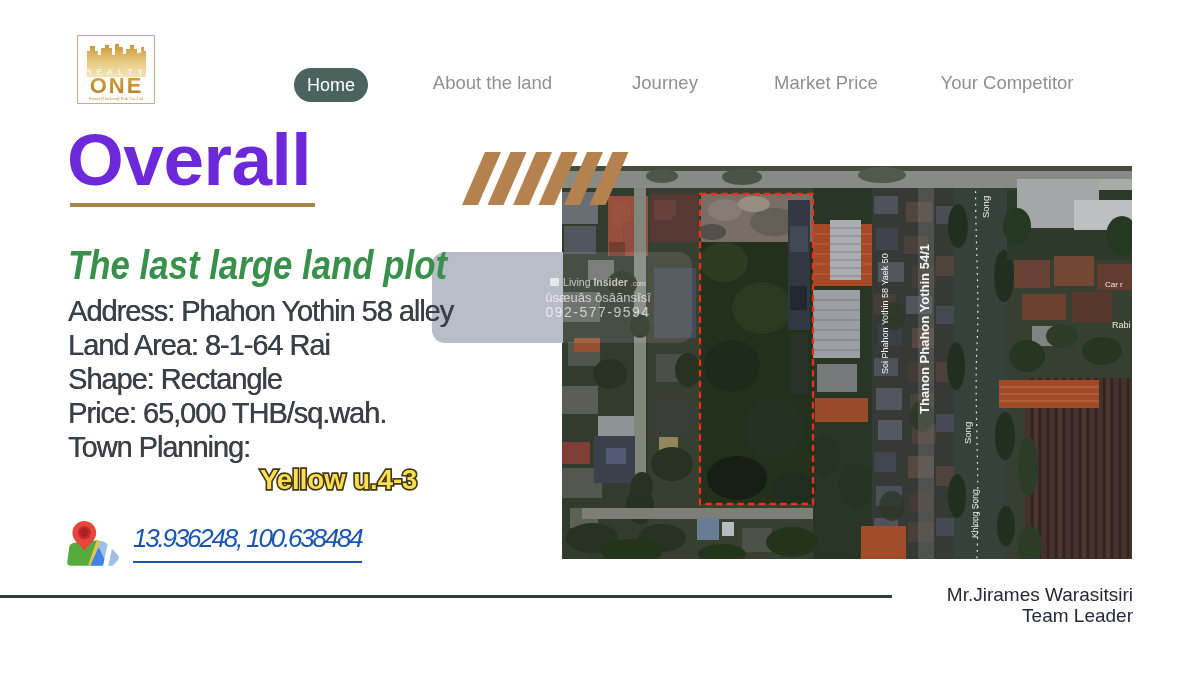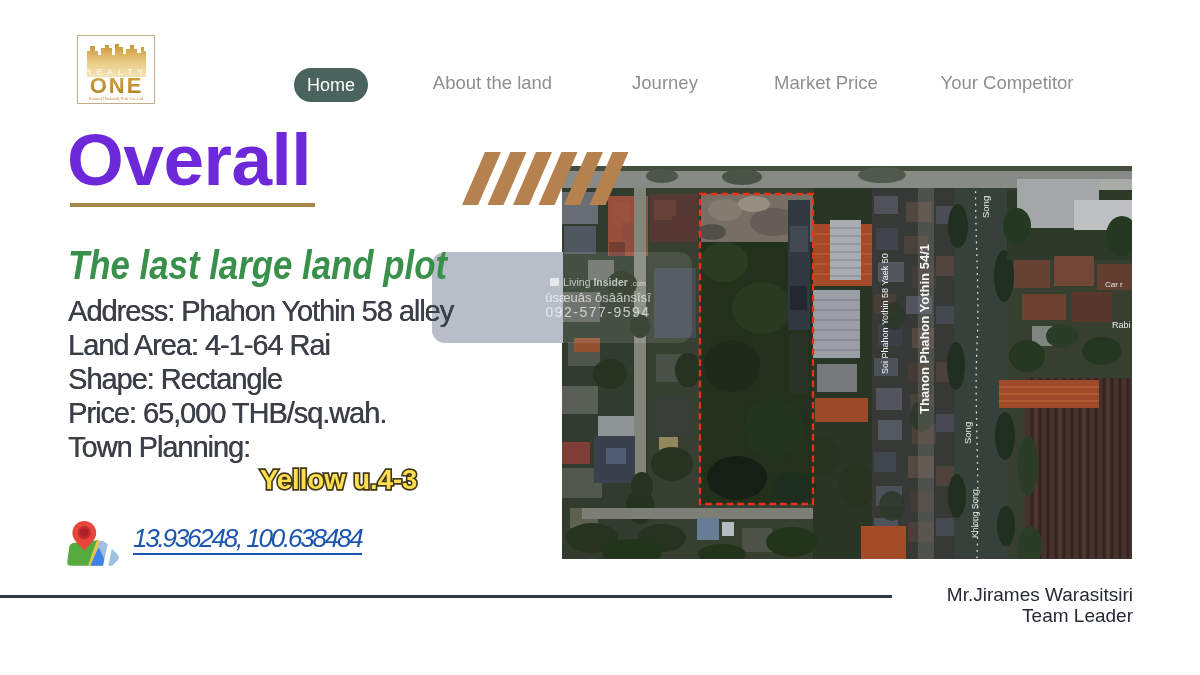--- a/index.html
+++ b/index.html
@@ -267,21 +267,21 @@
   <div style="font-size:13px;line-height:14px;margin-top:1px;">ûsæuâs ôsâãnsîsî</div>
   <div style="font-size:14px;line-height:15px;letter-spacing:1.5px;">092-577-9594</div>
 </div>
 
 <div class="abs" style="left:68px;top:243px;font-size:40px;font-weight:bold;font-style:italic;color:#38904a;transform:scaleX(0.87);transform-origin:0 0;white-space:nowrap;">The last large land plot</div>
 
 <div class="abs" style="left:68px;top:294px;font-size:29px;color:#3a3f48;line-height:34px;letter-spacing:-1.05px;white-space:nowrap;text-shadow:0.35px 0 0 #3a3f48;">
 
   <div>Address: Phahon Yothin 58 alley</div>
 
-  <div>Land Area: 4-1-64 Rai</div>
+  <div>Land Area: 8-1-64 Rai</div>
 
 
   <div>Shape: Rectangle</div>
 
   <div>Price: 65,000 THB/sq.wah.</div>
 
   <div>Town Planning:</div>
 </div>
 
 <svg class="abs" style="left:256px;top:458px" width="175" height="40" viewBox="0 0 175 40">
@@ -292,17 +292,17 @@
   <path d="M4.5 44.5 L6.5 29.5 Q7 26.5 10.5 26 L33.5 23.5 L25.5 46.5 L7.5 46.5 Q4 46.5 4.5 44.5 Z" fill="#56ab3f" stroke="#56ab3f" stroke-width="2.6" stroke-linejoin="round"></path>
   <path d="M33.5 23.5 L38.2 24.3 L30 46.8 L25.5 46.6 Z" fill="#e3c44c" stroke="#e3c44c" stroke-width="2.2" stroke-linejoin="round"></path>
   <path d="M36.5 24 Q39.5 23.6 41.5 25.8 L52.8 37.2 Q55 39.6 52.7 42 L48 46.8 L30 46.9 Z" fill="#9fc0e2" stroke="#9fc0e2" stroke-width="2" stroke-linejoin="round"></path>
   <path d="M34.6 31 L41.8 46.6 L27.6 46.8 Z" fill="#3f83e8" stroke="#3f83e8" stroke-width="1.8" stroke-linejoin="round"></path>
   <path d="M39 48 L44.3 48 L48.7 26.5 L43.6 26.7 Z" fill="#ffffff"></path>
   <path d="M20.3 3 C13.7 3 8.4 8.3 8.4 14.9 C8.4 20.7 12.9 24.4 16.5 28.2 C18.5 30.4 20.3 32.8 20.3 32.8 C20.3 32.8 22.1 30.4 24.1 28.2 C27.7 24.4 32.2 20.7 32.2 14.9 C32.2 8.3 26.9 3 20.3 3 Z" fill="#e8463c"></path>
   <circle cx="20.3" cy="14.6" r="6.6" fill="#c3292e"></circle>
   <circle cx="20.3" cy="14.6" r="4" fill="#ad2025"></circle>
 </svg>
 
-<div class="abs" style="left:133px;top:523px;font-size:26px;font-style:italic;color:#1b55b2;letter-spacing:-2.2px;"><span style="border-bottom:2.5px solid #1b55b2;padding-bottom:0px;font-style:italic;">13.936248, 100.638484</span></div>
+<div class="abs" style="left:133px;top:523px;font-size:26px;font-style:italic;color:#1b55b2;letter-spacing:-2.2px;"><span style="border-bottom:2.5px solid #1b55b2;padding-bottom:8px;font-style:italic;">13.936248, 100.638484</span></div>
 
 <div class="abs" style="left:0px;top:595px;width:892px;height:3px;background:#2f3a45;"></div>
 
 <div class="abs" style="left:833px;top:584px;width:300px;text-align:right;font-size:19px;color:#232a36;line-height:21px;">Mr.Jirames Warasitsiri<br>Team Leader</div>
 
 </body></html>

